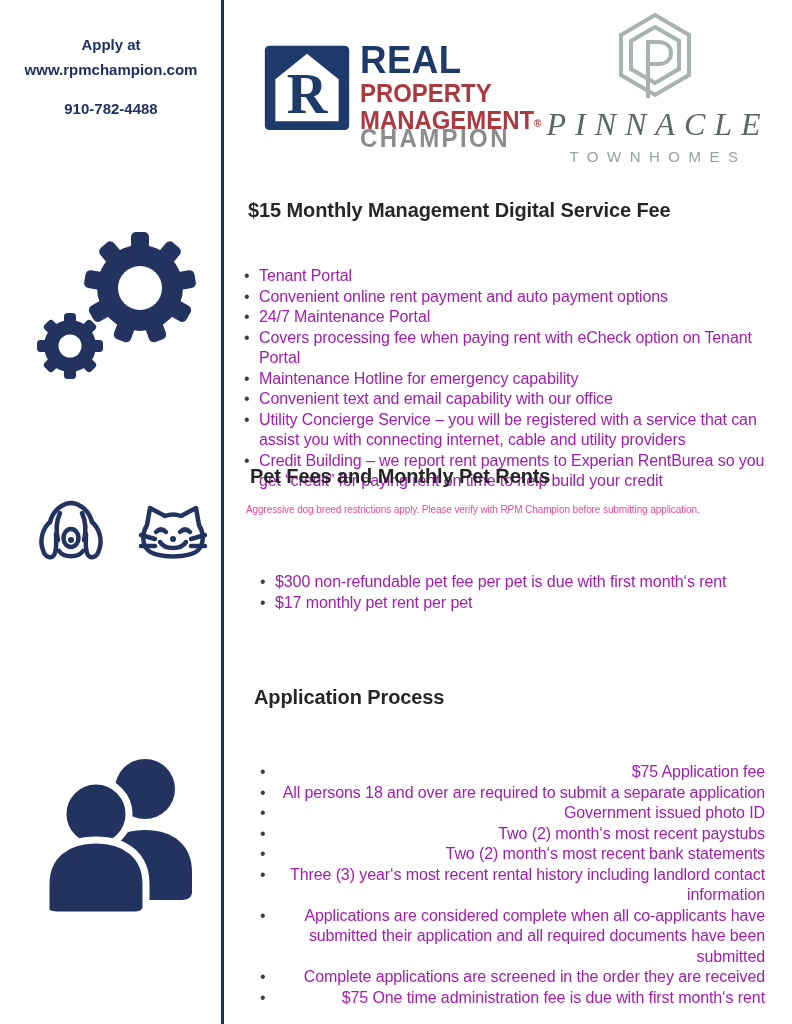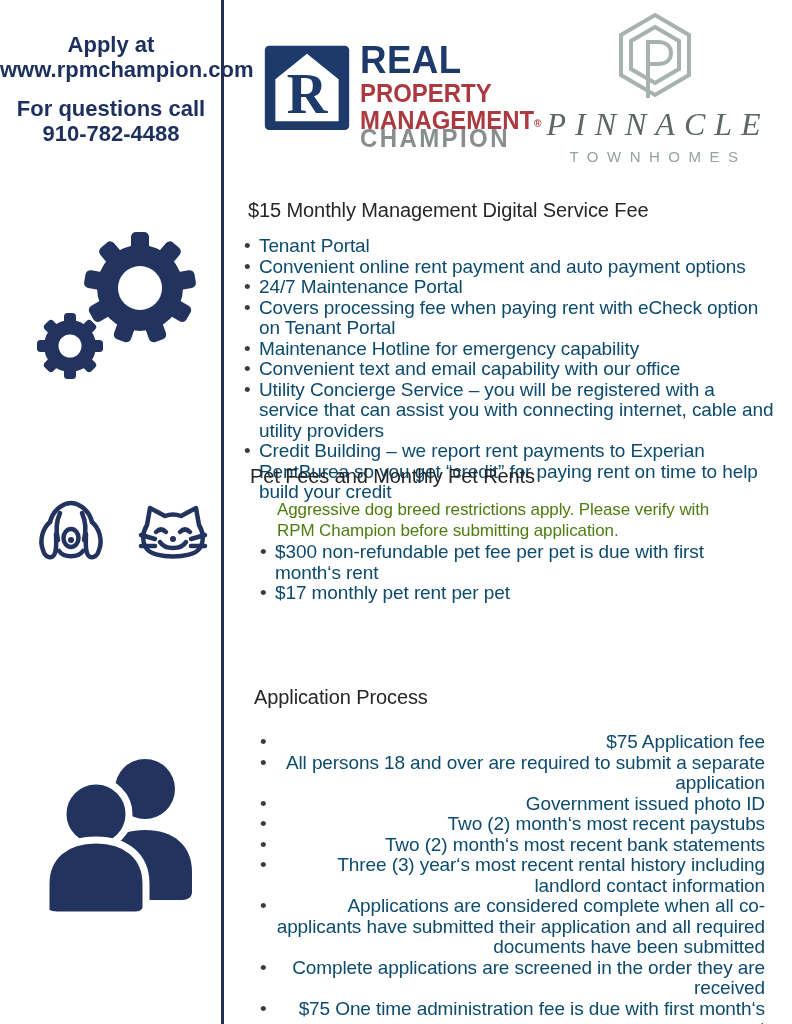--- a/index.html
+++ b/index.html
@@ -20,21 +20,21 @@
     width: 3px; height: 1024px;
     background: #252f52;
   }
   .sidebar-contact {
     position: absolute;
     left: 0; top: 32px;
     width: 222px;
     text-align: center;
     color: #1c2f5e;
     font-weight: bold;
-    font-size: 22px;
+    font-size: 15px;
     line-height: 25px;
   }
   .sidebar-contact .block { margin-bottom: 14px; }
 
   .icon-gears   { position: absolute; left: 28px;  top: 222px; }
   .icon-pets    { position: absolute; left: 28px;  top: 492px; }
   .icon-people  { position: absolute; left: 38px;  top: 752px; }
 
   
   .rpm-logo { position: absolute; left: 263px; top: 40px; }
@@ -71,67 +71,67 @@
   }
   .pinnacle-sub {
     font-size: 15px; color: #98a29f;
     letter-spacing: 8.5px; margin-left: 6px;
     line-height: 22px; margin-top: 4px;
   }
 
   
   .section-heading {
     position: absolute;
-    font-size: 20px; font-weight: normal; color: #262626;
+    font-size: 20px; font-weight: bold; color: #262626;
     line-height: 26px;
     letter-spacing: -0.1px;
     white-space: nowrap;
   }
   #sec1-heading { left: 248px; top: 197px; }
   #sec2-heading { left: 250px; top: 463px; }
   #sec3-heading { left: 254px; top: 684px; }
 
   .bullets {
     position: absolute;
     list-style: none;
-    font-size: 19px; color: #0c4a6e;
+    font-size: 16px; color: #a21caf;
     line-height: 20.5px;
     letter-spacing: -0.1px;
+    margin-top: 30px;
   }
   .bullets li { position: relative; padding-left: 15px; }
   .bullets li::before {
     content: "•";
     position: absolute; left: 0; top: 0;
     color: #3d3d3d;
   }
   #sec1-bullets { left: 244px; top: 236px; width: 535px; }
   #sec2-bullets { left: 260px; top: 542px; width: 505px; }
   #sec3-bullets { left: 260px; top: 732px; width: 505px; text-align: right; }
 
   .intro-text {
     position: absolute;
     left: 246px; top: 500px; width: 460px;
-    font-size: 17px; color: #4d7c0f;
-    line-height: 20.5px; letter-spacing: -0.1px; margin-left: 31px;
+    font-size: 10px; color: #ec4899;
+    line-height: 20.5px; letter-spacing: -0.1px;
   }
 </style>
 </head>
 <body>
 
 <div class="page">
 
   <div class="divider"></div>
 
   <div class="sidebar-contact">
     <div class="block">
       <div>Apply at</div>
       <div>www.rpmchampion.com</div>
     </div>
     <div class="block">
-      <div>For questions call</div>
       <div>910-782-4488</div>
     </div>
   </div>
 
   <svg class="icon-gears" width="170" height="158" viewBox="0 0 170 158">
     <g fill="#22335f">
       <g transform="translate(112,66)">
         <rect x="-9" y="-56" width="18" height="20" rx="5" transform="rotate(0)"></rect>
         <rect x="-9" y="-56" width="18" height="20" rx="5" transform="rotate(40)"></rect>
         <rect x="-9" y="-56" width="18" height="20" rx="5" transform="rotate(80)"></rect>

